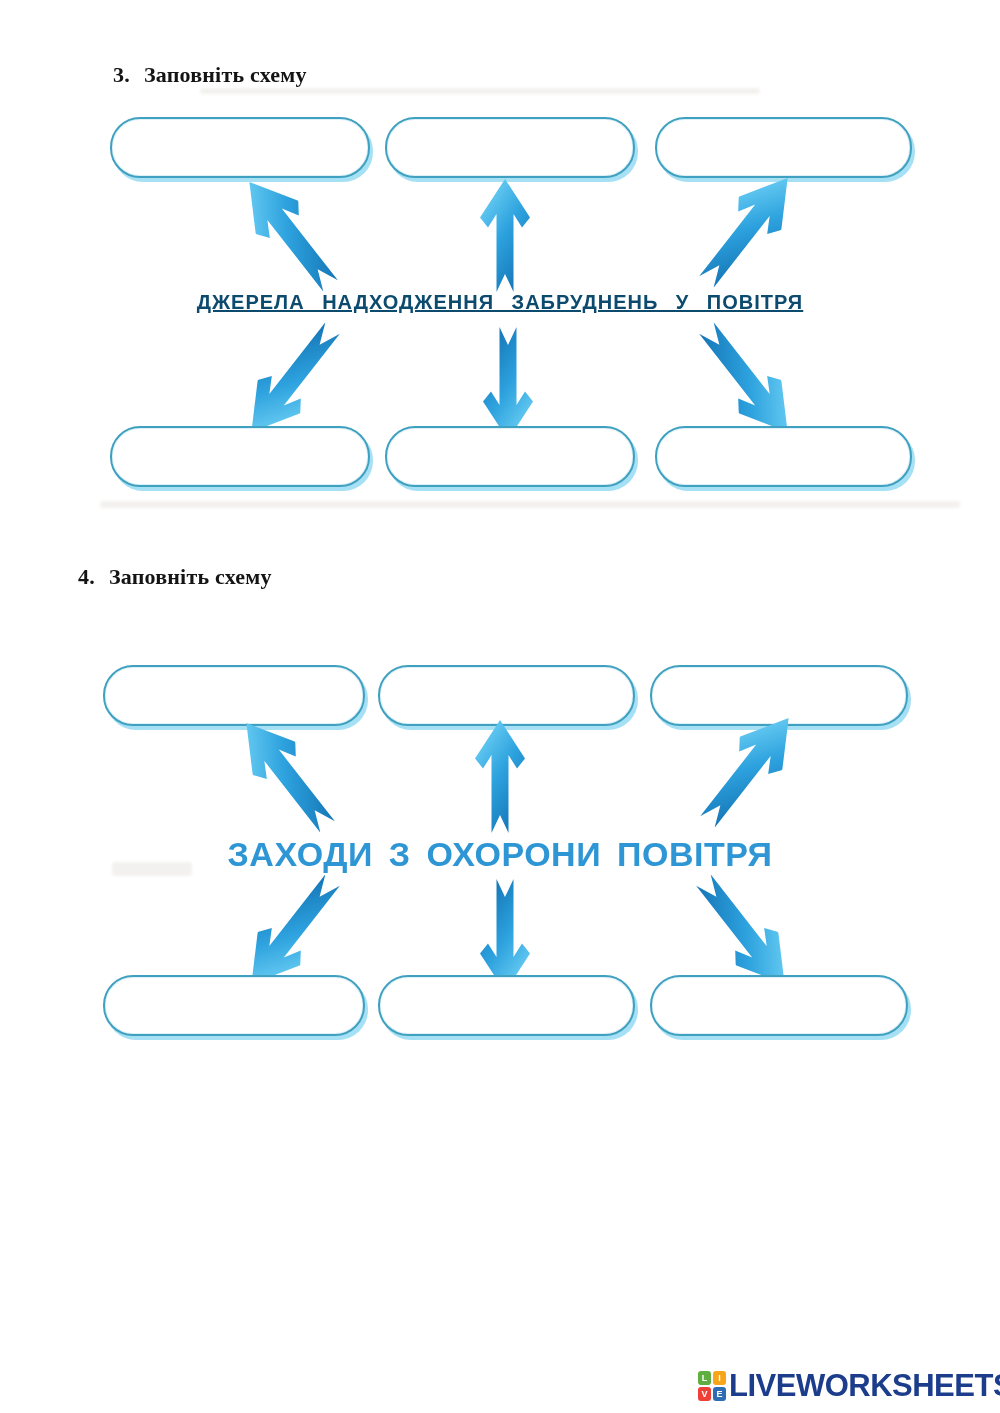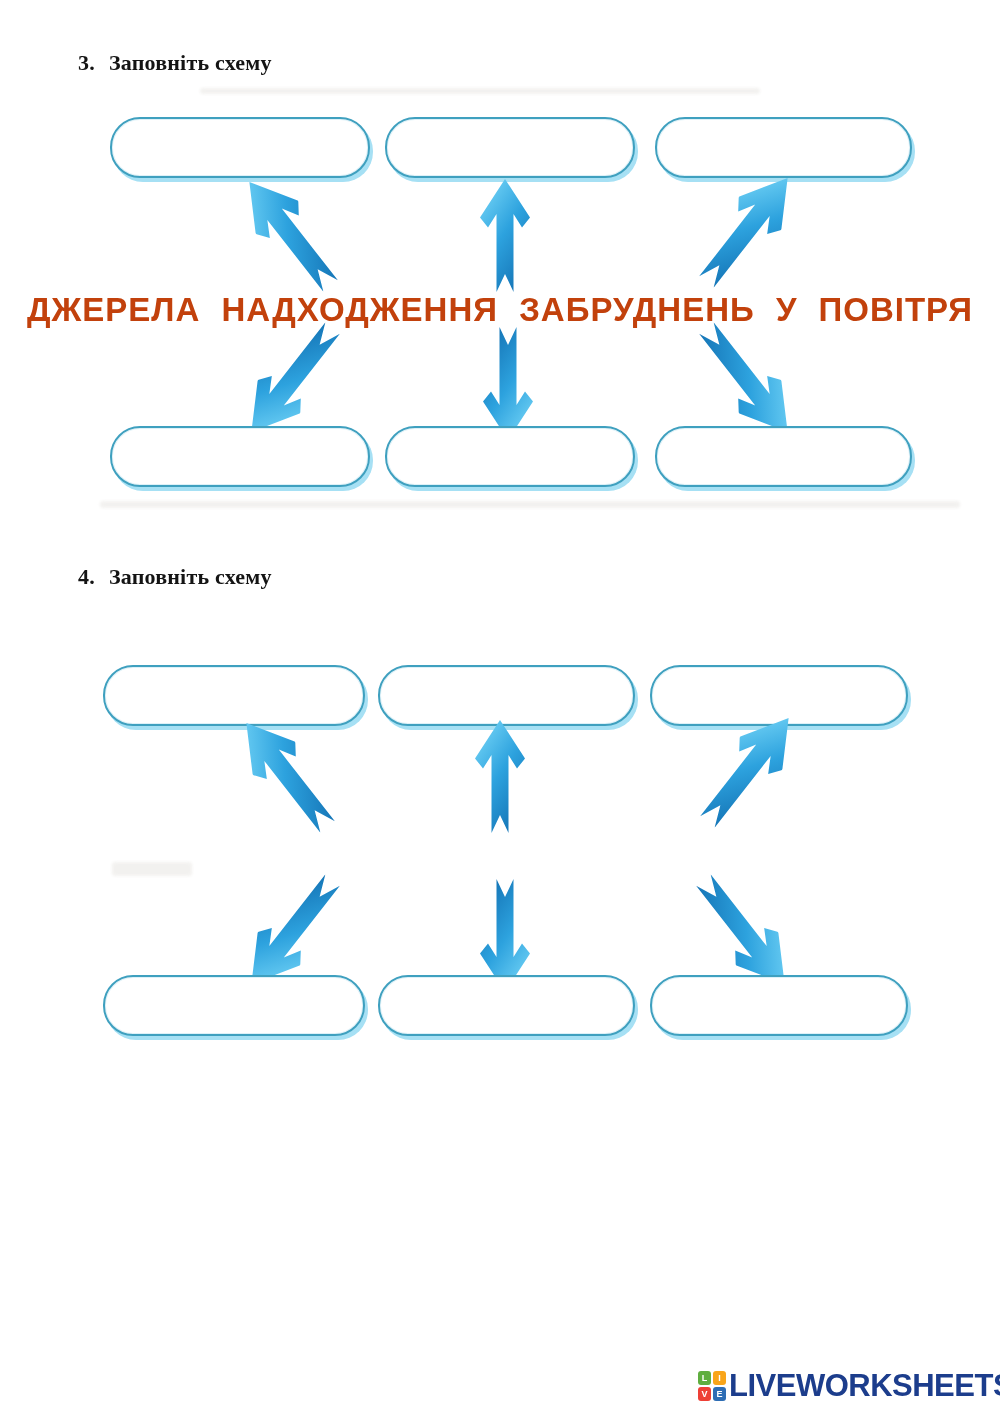--- a/index.html
+++ b/index.html
@@ -44,22 +44,22 @@
   .rot-d  { transform:rotate(180deg); }
   .rot-dl { transform:rotate(218deg); }
   .rot-dr { transform:rotate(142deg); }
 
   
   .center-label {
     position:absolute; left:0; width:1000px;
     text-align:center; font-weight:bold;
   }
   .label-1 {
-    top:291px; font-size:33px; color:#c2410c;
-    letter-spacing:1px; word-spacing:11px;
+    top:291px; font-size:20px; color:#0c4a6e;
+    letter-spacing:1px; word-spacing:11px;text-decoration:underline;
   }
   .label-2 {
     top:835px; font-size:34px; color:#2e96d4;
     letter-spacing:.5px; word-spacing:6px;
   }
 
   
   .smudge {
     position:absolute; background:#e9e7e3; opacity:.55; filter:blur(1.5px);
     border-radius:3px;
@@ -85,21 +85,21 @@
   .logo-text {
     font-size:31px; font-weight:bold; color:#1c3d8c;
     letter-spacing:-.5px;
   }
 </style>
 </head>
 <body>
 
 <div class="page">
 
-  <div class="sec-header" style="top:50px;">
+  <div class="sec-header" style="top:62px;margin-left:35px;">
     <span class="num">3.</span><span>Заповніть схему</span>
   </div>
 
   <div class="smudge" style="top:88px; left:200px; width:560px; height:6px;"></div>
 
   <div class="abox" style="top:117px; left:110px; width:260px;"></div>
   <div class="abox" style="top:117px; left:385px; width:250px;"></div>
   <div class="abox" style="top:117px; left:655px; width:257px;"></div>
 
   <div class="arrow a-diag rot-ul" style="left:263px; top:168px;"></div>
@@ -125,20 +125,21 @@
   <div class="abox" style="top:665px; left:103px; width:262px;"></div>
   <div class="abox" style="top:665px; left:378px; width:257px;"></div>
   <div class="abox" style="top:665px; left:650px; width:258px;"></div>
 
   <div class="arrow a-diag rot-ul" style="left:260px; top:709px;"></div>
   <div class="arrow a-vert rot-u" style="left:475px; top:720px;"></div>
   <div class="arrow a-diag rot-ur" style="left:721px; top:704px;"></div>
 
   <div class="smudge" style="top:862px; left:112px; width:80px; height:14px;"></div>
 
+  <div class="center-label label-2">ЗАХОДИ З ОХОРОНИ ПОВІТРЯ</div>
 
   <div class="arrow a-diag rot-dl" style="left:265px; top:866px;"></div>
   <div class="arrow a-vert rot-d" style="left:480px; top:879px;"></div>
   <div class="arrow a-diag rot-dr" style="left:717px; top:866px;"></div>
 
   <div class="abox" style="top:975px; left:103px; width:262px;"></div>
   <div class="abox" style="top:975px; left:378px; width:257px;"></div>
   <div class="abox" style="top:975px; left:650px; width:258px;"></div>
 
   <div class="logo">

